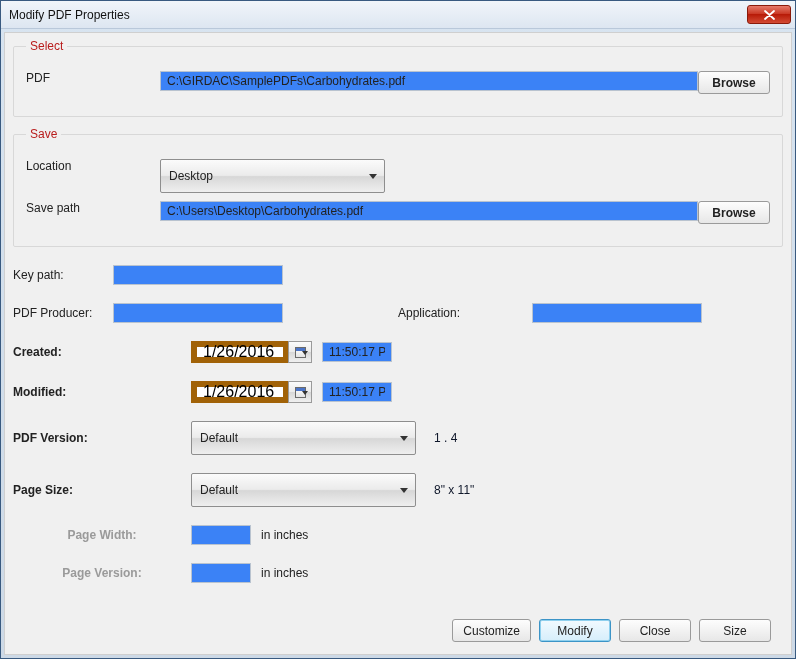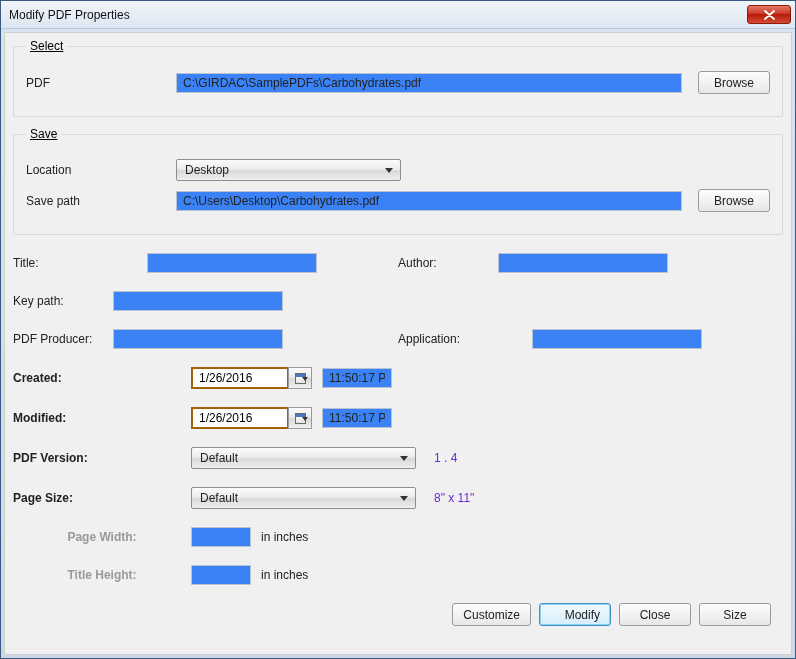--- a/index.html
+++ b/index.html
@@ -55,29 +55,26 @@
     overflow: hidden;
   }
   fieldset.group {
     border: 1px solid #d8d8d8;
     border-radius: 2px;
     margin: 0 0 10px 0;
     padding: 10px 12px 14px 12px;
   }
   fieldset.group legend {
     padding: 0 4px;
-    color: #000000;
-    font-size: 12px;
-    text-decoration: underline;
+    color: #b91c1c;
+    font-size: 12px;
   }
   .row {
     display: flex;
-    align-items: center;
     margin: 8px 0;
-    gap: 16px;
   }
   .label {
     width: 134px;
     color: #222;
   }
   .text-input {
     height: 20px;
     border: 1px solid #b9c3cf;
     background: #3b82f6;
     padding: 2px 6px;
@@ -98,27 +95,26 @@
     border-radius: 3px;
     font-family: inherit;
     font-size: 12px;
     cursor: pointer;
     color: #222;
   }
   .btn.primary {
     border: 1px solid #3c94c7;
     box-shadow: 0 0 0 1px #8fd0ee inset;
     background: linear-gradient(#f2faff, #d6eefb);
-    text-align: right;
   }
   .btn + .btn { margin-left: 8px; }
-  .browse-gap { margin-left: 0; }
+  .browse-gap { margin-left: 0; font-weight: bold; }
   .dropdown {
     position: relative;
-    height: 22px;
+    height: 34px;
     border: 1px solid #8e8e8e;
     border-radius: 2px;
     background: linear-gradient(#fbfbfb 0%, #ebebeb 48%, #d7d7d7 52%, #efefef 100%);
     display: flex;
     align-items: center;
     padding: 0 22px 0 8px;
     cursor: pointer;
     font-size: 12px;
     color: #222;
   }
@@ -148,26 +144,26 @@
   .meta-label { width: 178px; color:#222;font-weight:bold; }
   .meta-label.disabled { color:#9a9a9a;text-align:center; }
   .date-combo {
     display:flex;
     align-items:center;
     gap: 10px;
   }
   .date-field {
     width: 98px;
     height: 22px;
-    border: 2px solid #a16207;
+    border: 6px solid #a16207;
     background: #fff;
     display:flex;
     align-items:center;
     padding: 0 2px 0 6px;
-    font-size:12px;
+    font-size:16px;
   }
   .date-picker-btn {
     width: 24px;
     height: 22px;
     margin-left: -1px;
     border: 1px solid #9a9a9a;
     background: linear-gradient(#fbfbfb 0%, #ebebeb 48%, #d7d7d7 52%, #efefef 100%);
     display:flex;
     align-items:center;
     justify-content:center;
@@ -188,26 +184,26 @@
   .date-picker-btn::after {
     content:"";
     position:absolute;
     right:3px;
     top:50%;
     margin-top:-1px;
     border-left:3px solid transparent;
     border-right:3px solid transparent;
     border-top:4px solid #333;
   }
-  .side-text { margin-left: 18px; color:#6d28d9; }
+  .side-text { margin-left: 18px; color:#0f172a; }
   .unit-text { margin-left: 10px; color:#222;text-align:right; }
   .footer-btns {
     position: absolute;
     right: 20px;
-    bottom: 28px;
+    bottom: 12px;
     display:flex;
   }
   .content { position: relative; }
 </style>
 </head>
 <body>
 
 <div class="window">
   <div class="titlebar">
     <span class="titlebar-text">Modify PDF Properties</span>
@@ -239,30 +235,20 @@
       </div>
       <div class="row">
         <span class="label">Save path</span>
         <input class="text-input wide" value="C:\Users\Desktop\Carbohydrates.pdf" style="">
         <button class="btn browse-gap">Browse</button>
       </div>
     </fieldset>
 
     <div class="meta-block">
 
-      <div class="meta-row two-col">
-        <div class="col">
-          <span class="label">Title:</span>
-          <input class="text-input med" value="" style="">
-        </div>
-        <div class="col">
-          <span class="label2">Author:</span>
-          <input class="text-input" value="" style="">
-        </div>
-      </div>
 
       <div class="meta-row two-col">
         <div class="col">
           <span class="label2">Key path:</span>
           <input class="text-input" value="" style="">
         </div>
       </div>
 
       <div class="meta-row two-col">
         <div class="col">
@@ -321,21 +307,21 @@
         <span class="side-text">8" x 11"</span>
       </div>
 
       <div class="meta-row">
         <span class="meta-label disabled">Page Width:</span>
         <input class="text-input narrow" value="" style="">
         <span class="unit-text">in inches</span>
       </div>
 
       <div class="meta-row">
-        <span class="meta-label disabled">Title Height:</span>
+        <span class="meta-label disabled">Page Version:</span>
         <input class="text-input narrow" value="" style="">
         <span class="unit-text">in inches</span>
       </div>
 
     </div>
 
     <div class="footer-btns">
       <button class="btn">Customize</button>
       <button class="btn primary">Modify</button>
       <button class="btn">Close</button>

